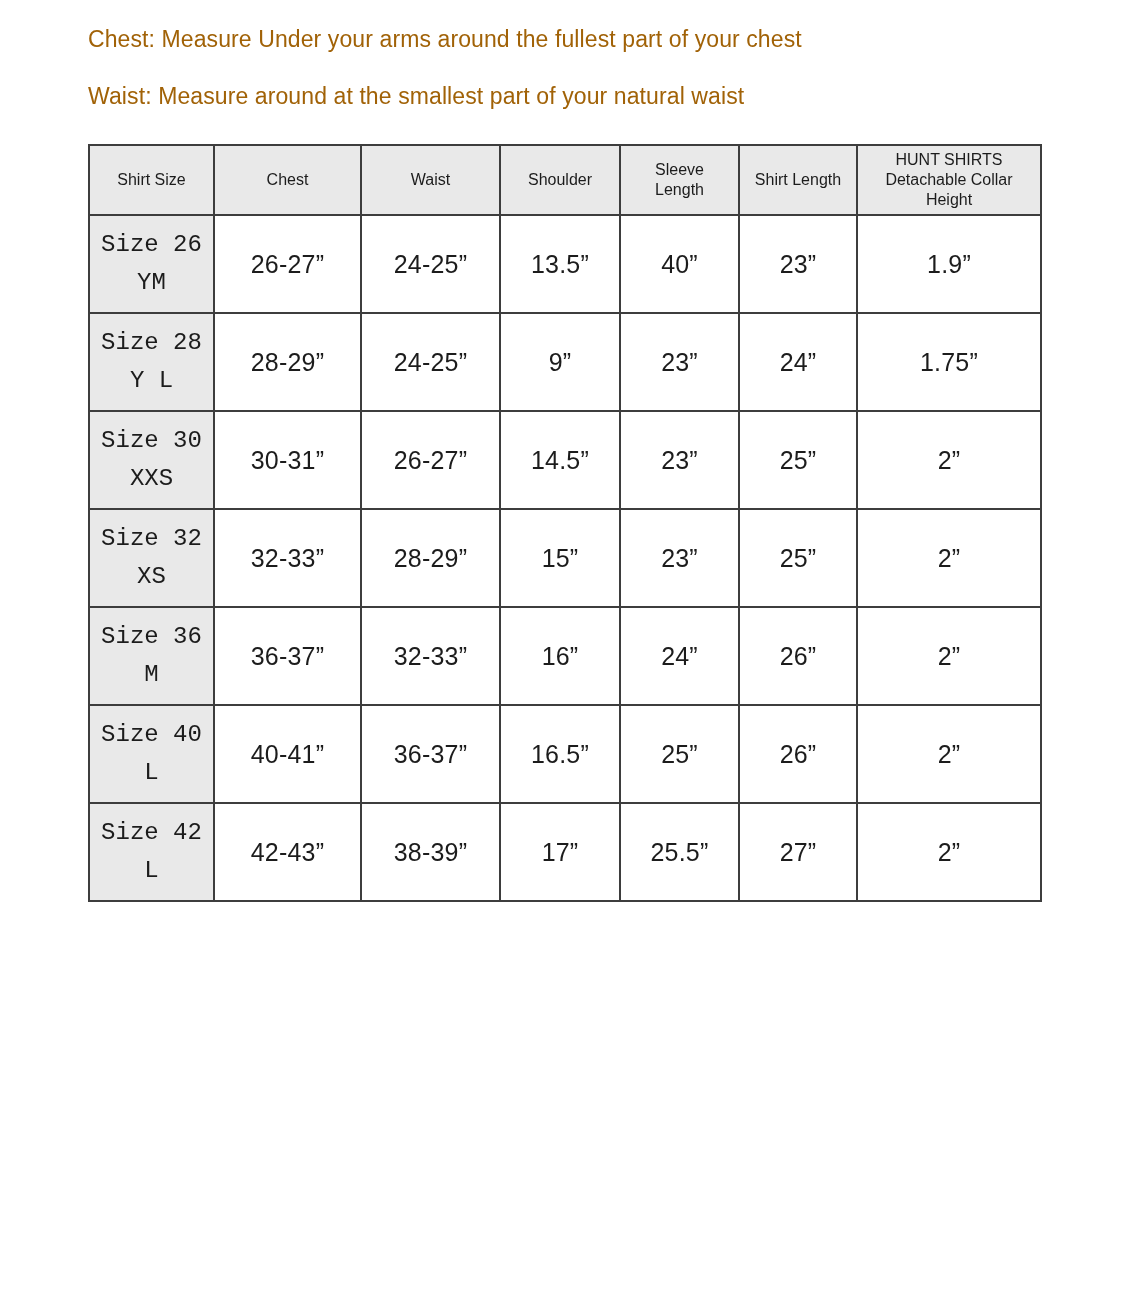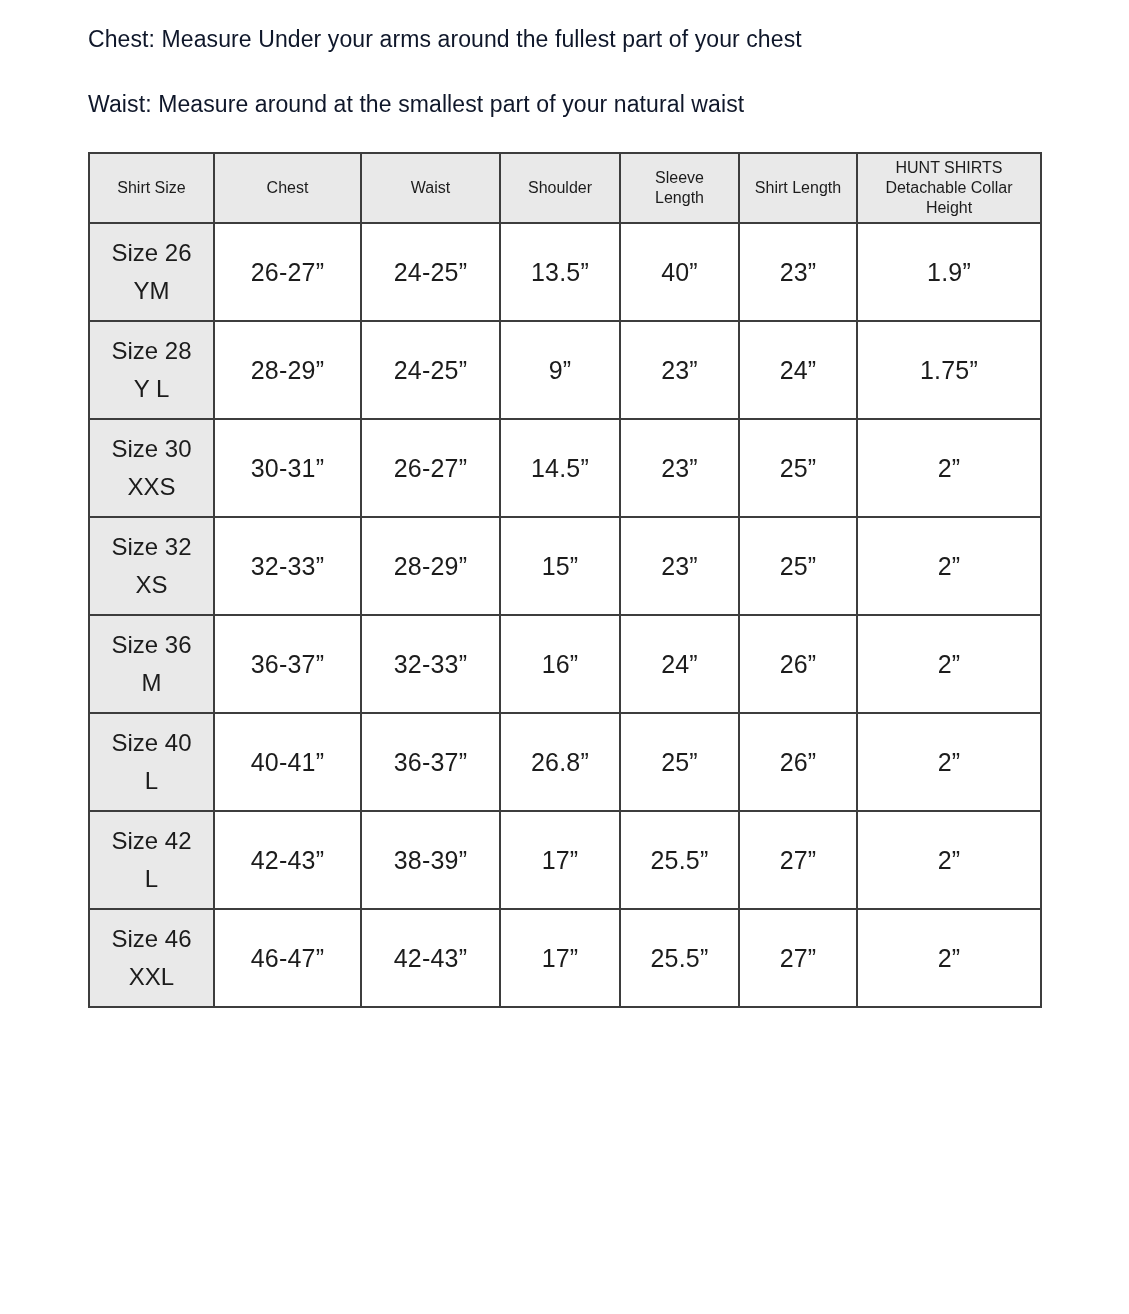--- a/index.html
+++ b/index.html
@@ -10,25 +10,25 @@
     color: #1c1c1c;
   }
   .page {
     width: 1129px;
     height: 1314px;
     padding: 26px 0 0 88px;
     background: #ffffff;
   }
   .instruction {
     font-size: 23px;
-    color: #0f172a;
+    color: #a16207;
     letter-spacing: 0.1px;
   }
   .instruction + .instruction {
-    margin-top: 38px;
+    margin-top: 30px;
   }
   table.size-chart {
     margin-top: 34px;
     border-collapse: collapse;
     table-layout: fixed;
     width: 952px;
   }
   table.size-chart th,
   table.size-chart td {
     border: 2px solid #3d3d3d;
@@ -49,20 +49,21 @@
     font-size: 16px;
     height: 64px;
     line-height: 1.25;
     padding: 4px 2px;
   }
   table.size-chart tbody tr { height: 98px; }
   td.size-cell {
     background: #e9e9e9;
     font-size: 24px;
     line-height: 1.6;
+    font-family: Liberation Mono, monospace;
   }
   td.value-cell {
     background: #ffffff;
     font-size: 25px;
     letter-spacing: 0.2px;
   }
 </style>
 </head>
 <body>
 
@@ -145,41 +146,31 @@
           <td class="value-cell">16”</td>
           <td class="value-cell">24”</td>
           <td class="value-cell">26”</td>
           <td class="value-cell">2”</td>
         </tr>
         <tr>
           <td class="size-cell">Size 40
 L</td>
           <td class="value-cell">40-41”</td>
           <td class="value-cell">36-37”</td>
-          <td class="value-cell">26.8”</td>
+          <td class="value-cell">16.5”</td>
           <td class="value-cell">25”</td>
           <td class="value-cell">26”</td>
           <td class="value-cell">2”</td>
         </tr>
         <tr>
           <td class="size-cell">Size 42
 L</td>
           <td class="value-cell">42-43”</td>
           <td class="value-cell">38-39”</td>
           <td class="value-cell">17”</td>
           <td class="value-cell">25.5”</td>
           <td class="value-cell">27”</td>
           <td class="value-cell">2”</td>
         </tr>
-        <tr>
-          <td class="size-cell">Size 46
-XXL</td>
-          <td class="value-cell">46-47”</td>
-          <td class="value-cell">42-43”</td>
-          <td class="value-cell">17”</td>
-          <td class="value-cell">25.5”</td>
-          <td class="value-cell">27”</td>
-          <td class="value-cell">2”</td>
-        </tr>
       </tbody>
   </table>
 
 </div>
 
 </body></html>

